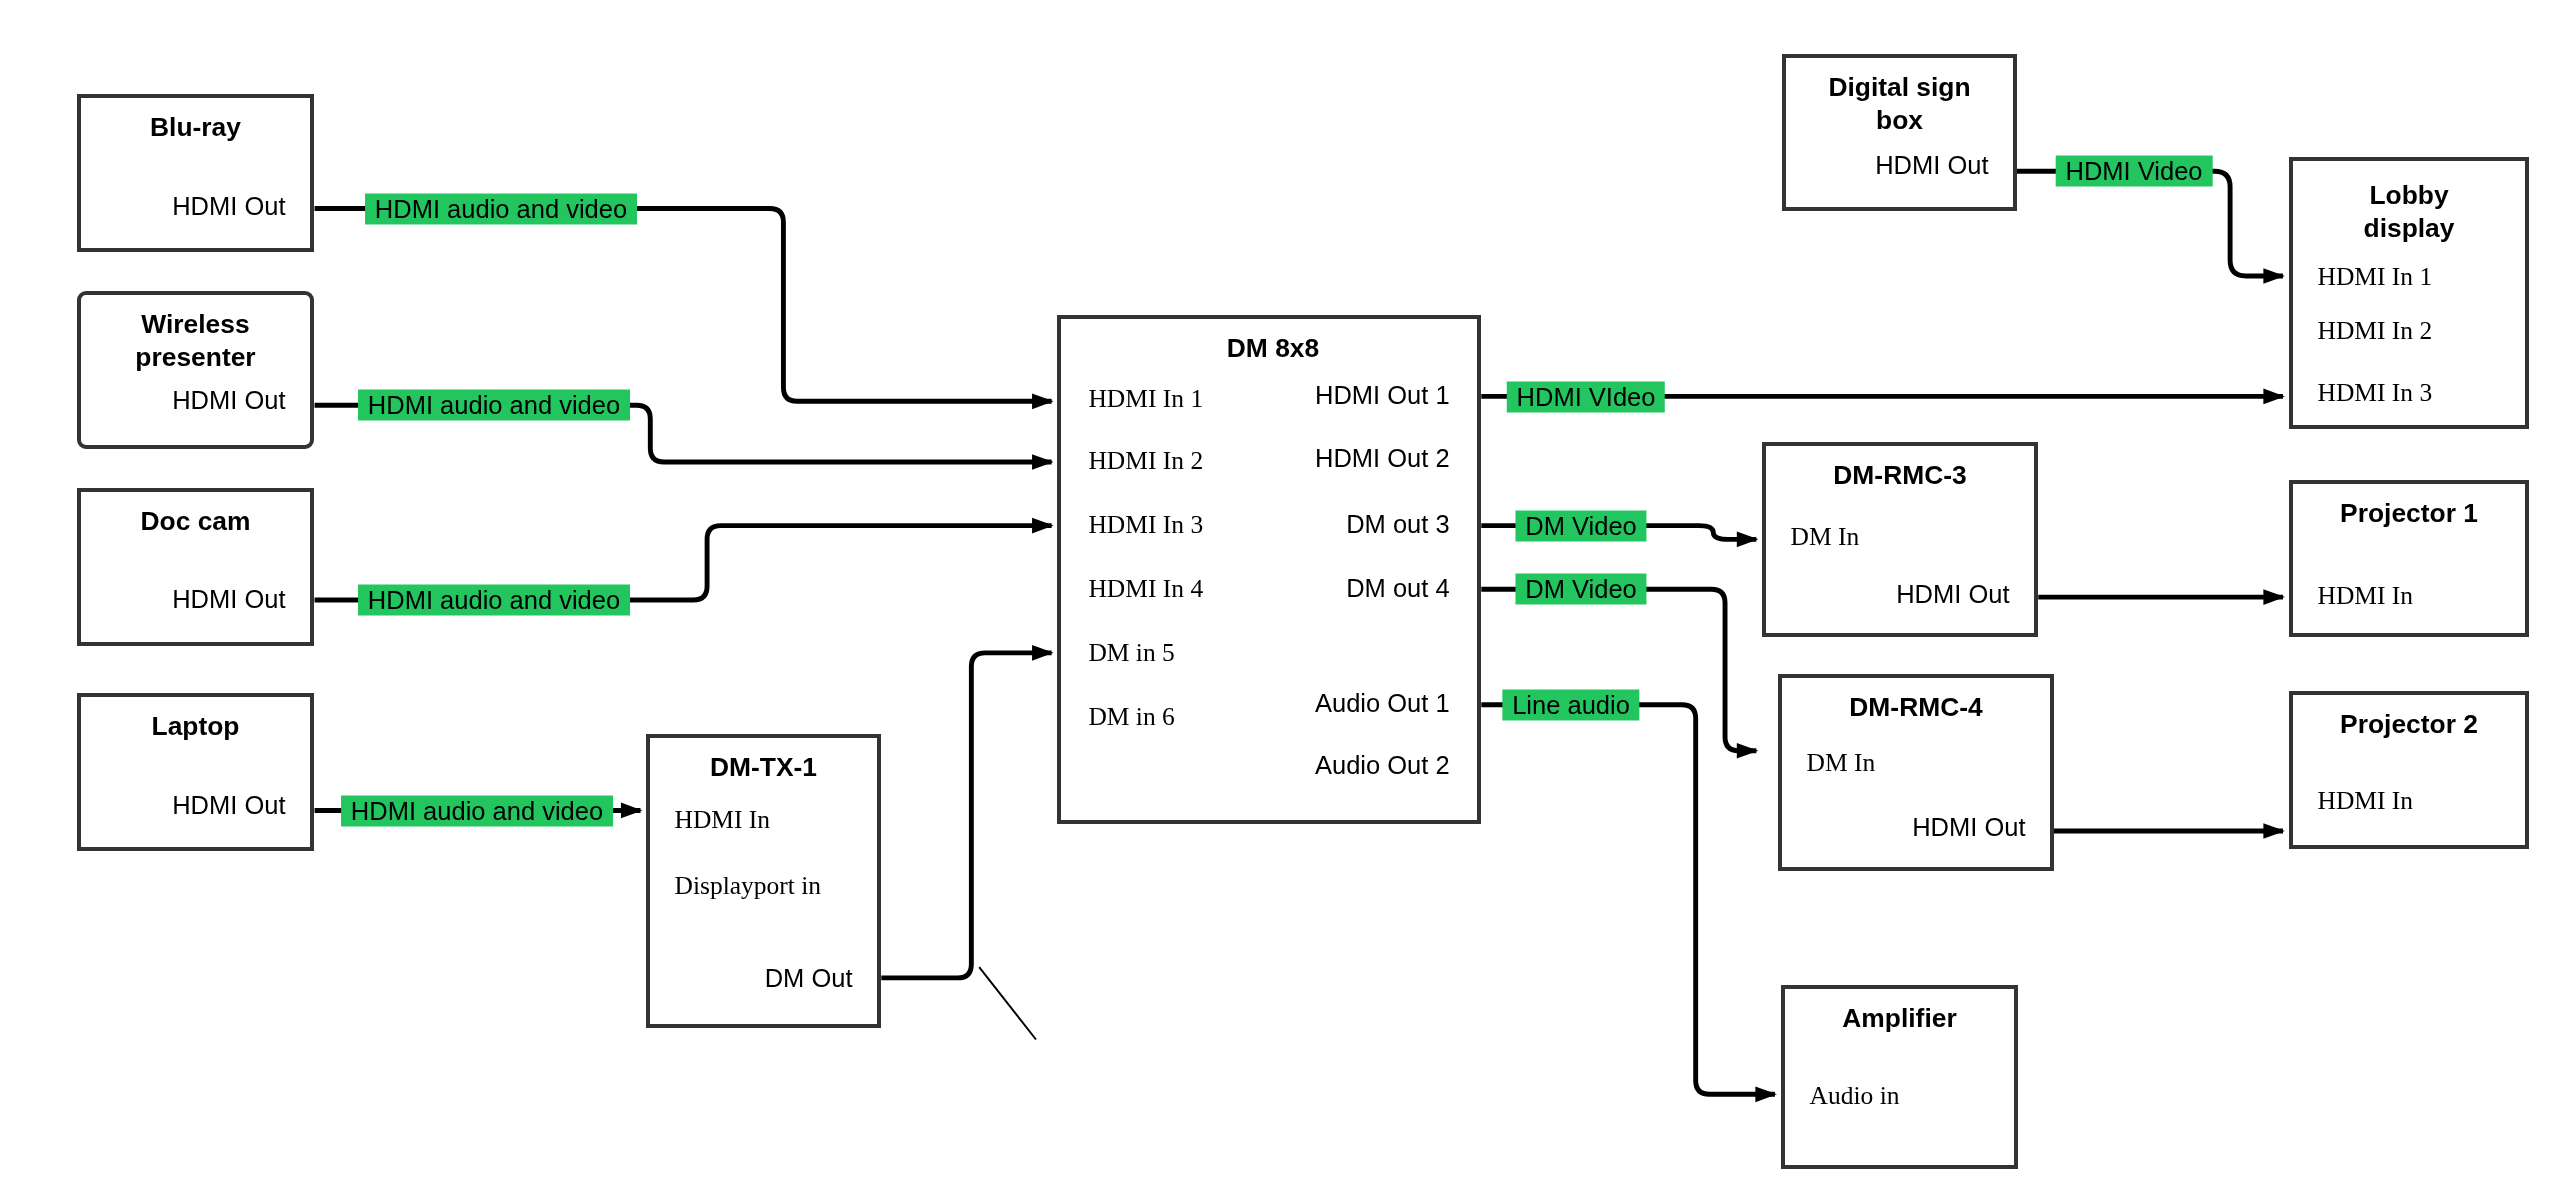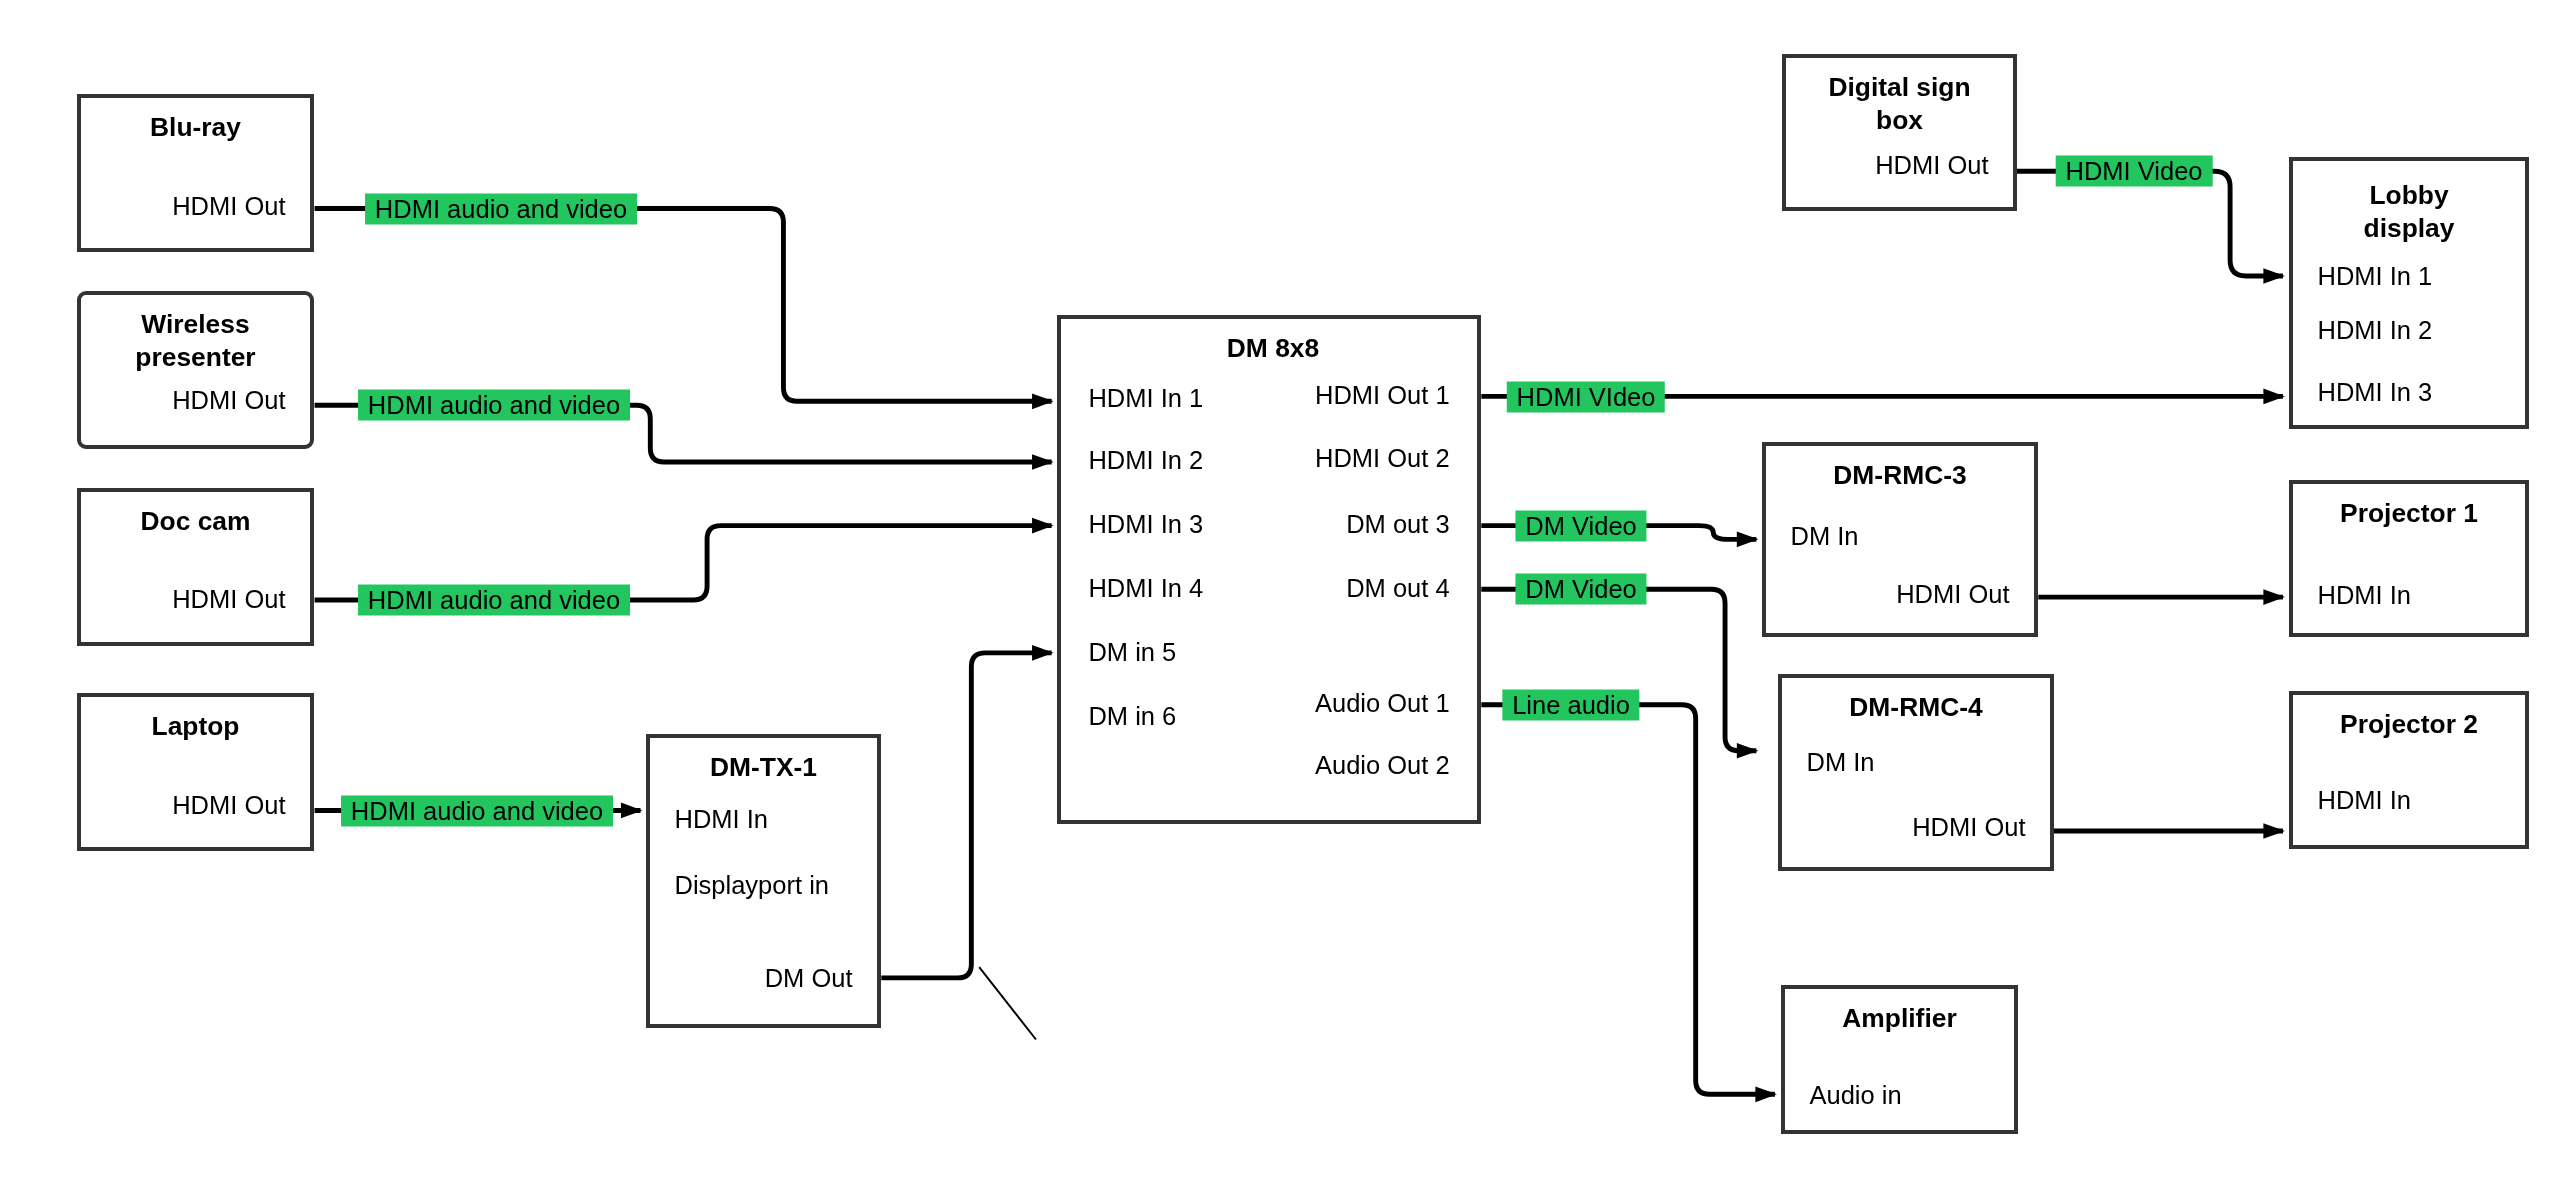--- a/index.html
+++ b/index.html
@@ -2,41 +2,41 @@
 <html><head>
 <meta charset="utf-8">
 <style>
   html,body{margin:0;padding:0;background:#ffffff;}
   .canvas{position:relative;width:2576px;height:1201px;background:#ffffff;overflow:hidden;
           font-family:"Liberation Sans",sans-serif;color:#000;}
   svg.wires{position:absolute;left:0;top:0;z-index:1;}
   .box{position:absolute;background:#ffffff;border:4.9px solid #333333;box-sizing:border-box;z-index:2;}
   .box .title{font-weight:bold;font-size:26.4px;line-height:33px;text-align:center;margin:12.7px auto 0;}
   .port{position:absolute;font-size:25.5px;line-height:31px;white-space:nowrap;color:#000;}
-  .pl{left:24.5px;text-align:left;}
+  .pl{left:24.5px;text-align:left;font-family:Liberation Serif, serif;}
   .pr{right:24.5px;text-align:right;}
   #dm8x8 .pl{left:27.4px;}
   #dm8x8 .pr{right:27.4px;}
   
   #bluray{left:77px;top:94px;width:237px;height:158px;}
   #wireless{left:77px;top:291px;width:237px;height:158px;border-radius:9px;}
   #wireless .title{max-width:166px;}
   #doccam{left:77px;top:488px;width:237px;height:158px;}
   #laptop{left:77px;top:693px;width:237px;height:158px;}
   #dmtx1{left:646px;top:734px;width:235px;height:294px;}
   #dm8x8{left:1057px;top:315px;width:424px;height:509px;padding-left:8px;}
   #digitalsign{left:1782px;top:54px;width:235px;height:157px;}
   #digitalsign .title{max-width:176px;}
   #lobby{left:2289px;top:157px;width:240px;height:272px;}
   #lobby .title{max-width:117px;margin-top:17.6px;}
   #dmrmc3{left:1762px;top:442px;width:276px;height:195px;}
   #projector1{left:2289px;top:480px;width:240px;height:157px;}
   #dmrmc4{left:1762px;top:674px;width:276px;height:197px;margin-left:16px;}
   #projector2{left:2289px;top:691px;width:240px;height:158px;}
-  #amplifier{left:1781px;top:985px;width:237px;height:149px;}
+  #amplifier{left:1781px;top:985px;width:237px;height:184px;}
   
   .wlabel{position:absolute;transform:translate(-50%,-50%);background:#22c55e;padding:0 9.8px;
           font-size:25.5px;line-height:31px;white-space:nowrap;z-index:3;}
   
   .note{position:absolute;left:1034px;top:1026px;width:197px;height:78px;border:2px dashed #444;
         box-sizing:border-box;display:flex;align-items:center;justify-content:center;z-index:2;}
   .note span{display:block;max-width:171px;text-align:center;font-size:23.5px;line-height:29px;}
 </style>
 </head>
 <body>

